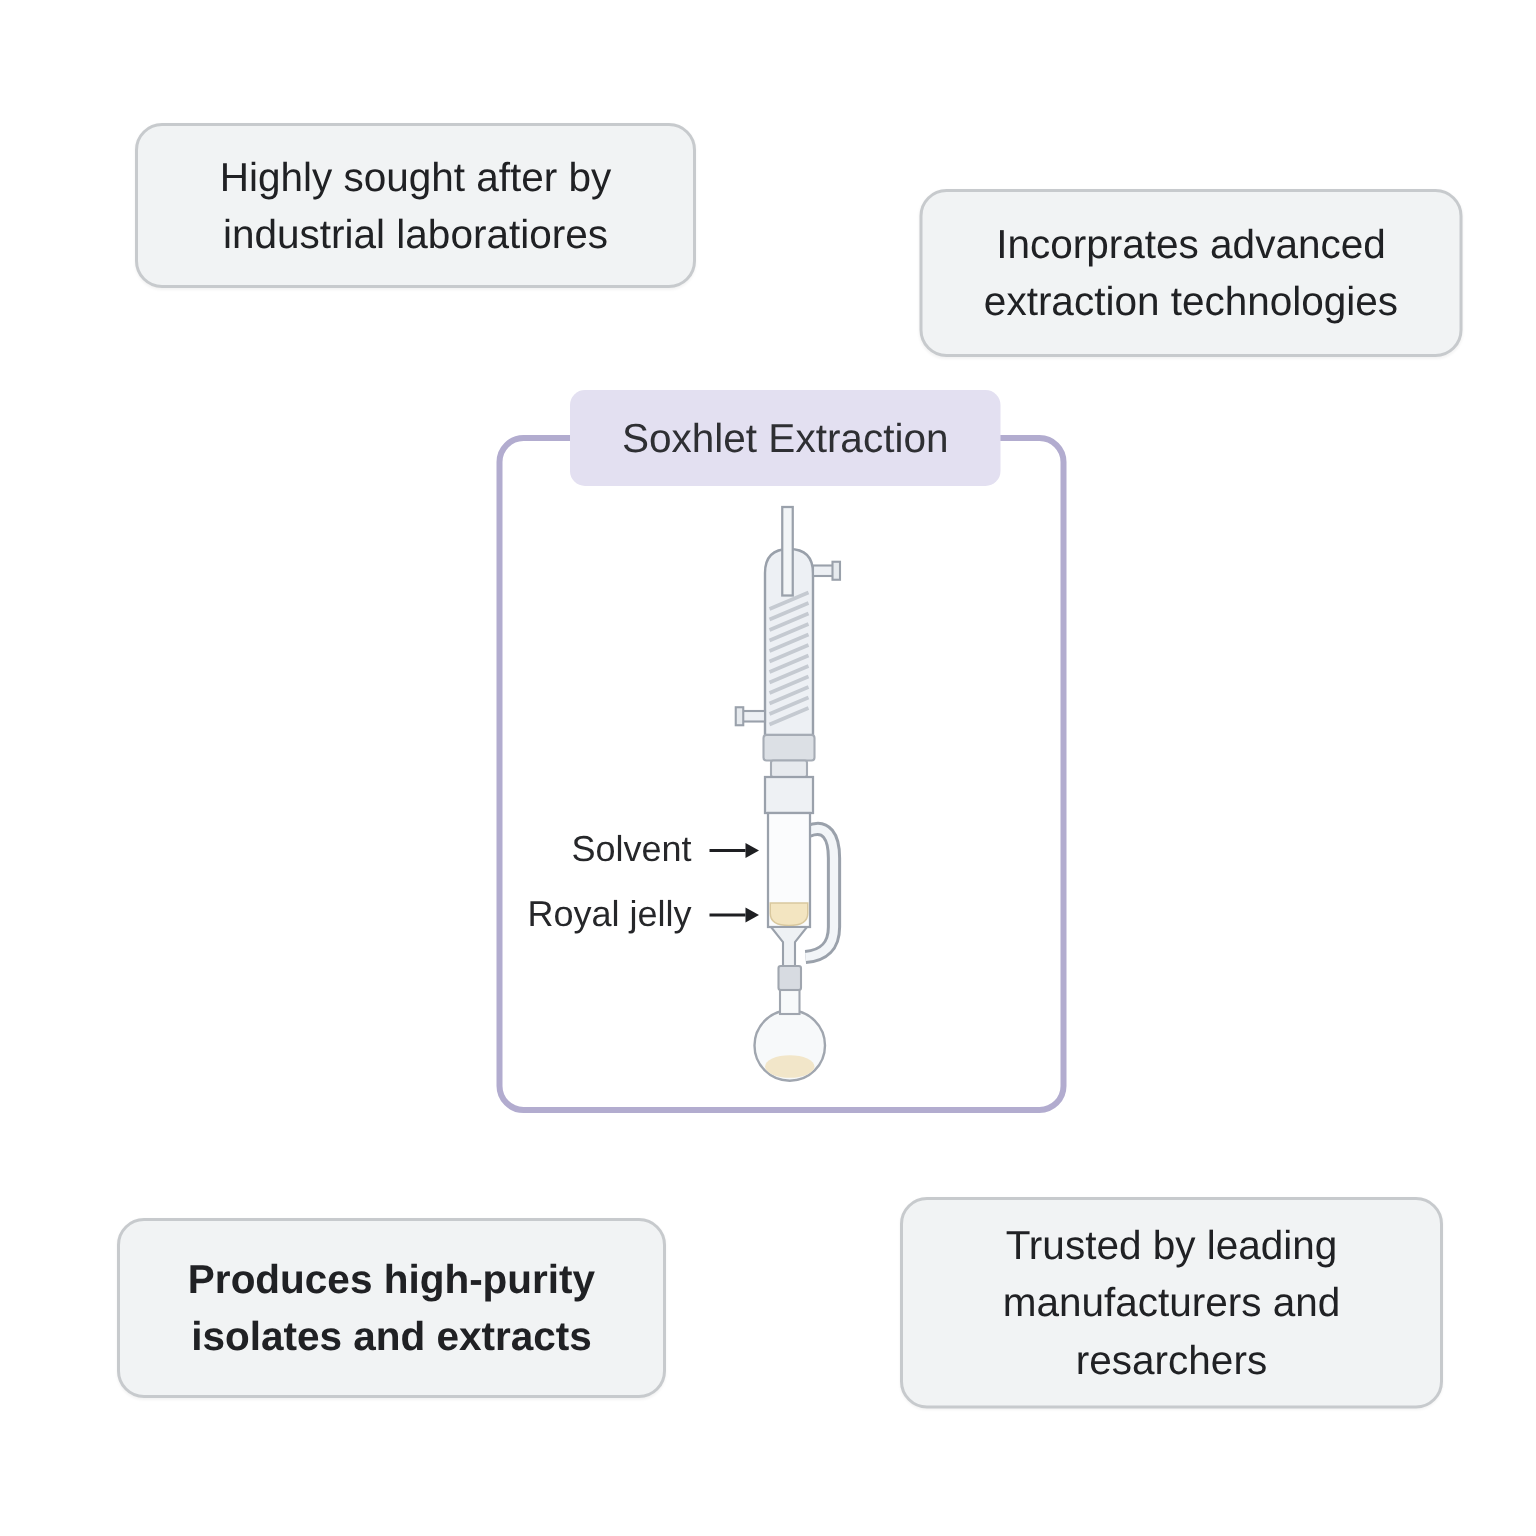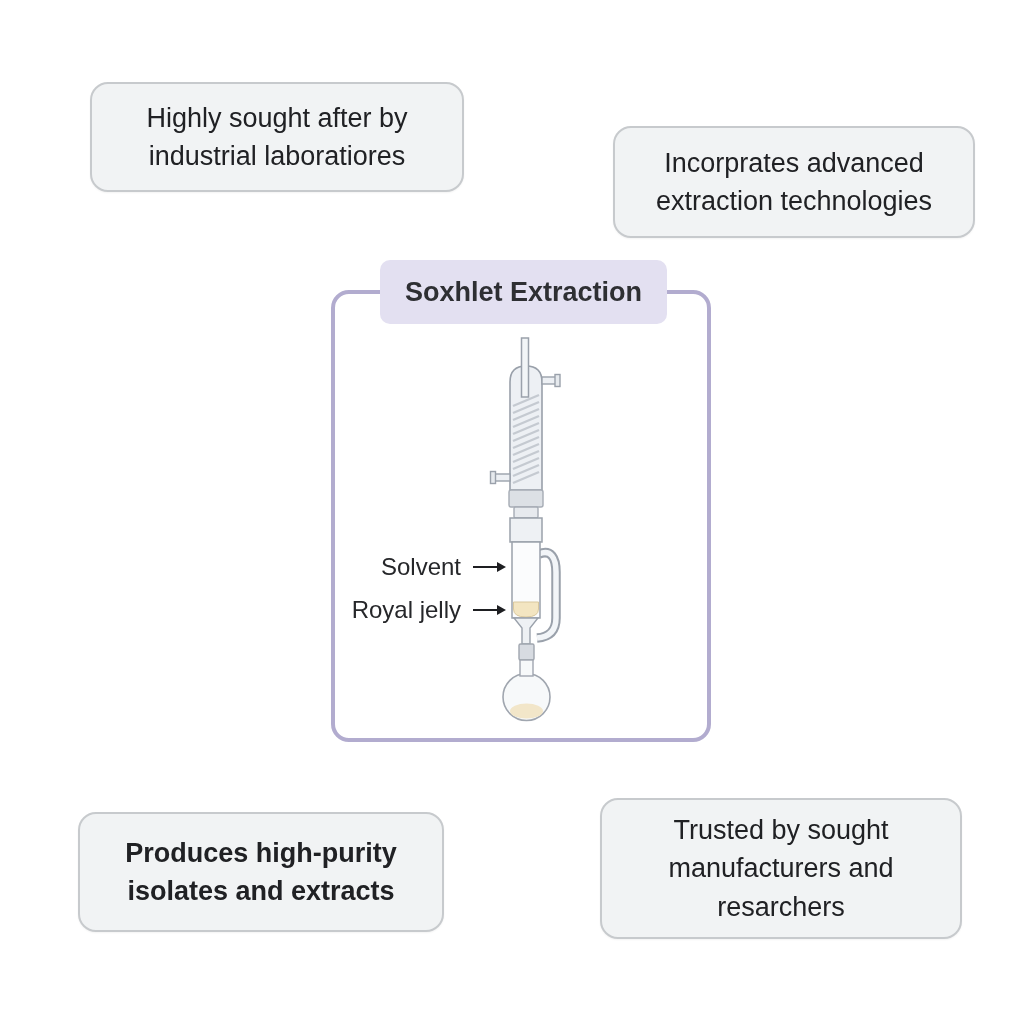--- a/index.html
+++ b/index.html
@@ -30,21 +30,21 @@
   .box-br{left:600px;top:798px;width:358px;height:137px;}
   .central-container{
     position:absolute;left:331px;top:290px;width:380px;height:452px;
     border:4px solid var(--container-border);border-radius:18px;background:#ffffff;
     box-sizing:border-box;
   }
   .diagram-header{
     position:absolute;left:380px;top:260px;width:287px;height:64px;
     background:var(--header-bg);border-radius:10px;
     display:flex;align-items:center;justify-content:center;
-    font-size:27px;font-weight:700;color:#2e2f33;z-index:2;
+    font-size:27px;font-weight:400;color:#2e2f33;z-index:2;
   }
   .apparatus-svg{position:absolute;left:440px;top:330px;z-index:3;}
   .label-row{
     position:absolute;display:flex;align-items:center;z-index:4;
     font-size:24px;font-weight:500;color:#26272a;
   }
   .label-row .label-text{margin-right:12px;}
   .arrow{display:flex;align-items:center;}
   .arrow-line{width:24px;height:2.5px;background:#1e1f22;}
   .arrow-head{
@@ -138,15 +138,15 @@
   <span class="label-text">Royal jelly</span>
   <span class="arrow">
     <span class="arrow-line"></span>
       <span class="arrow-head"></span>
   </span>
 </div>
 
 <div class="feature-box box-bl">Produces high-purity
 isolates and extracts</div>
 
-<div class="feature-box box-br">Trusted by sought
+<div class="feature-box box-br">Trusted by leading
 manufacturers and
 resarchers</div>
 
 </body></html>

